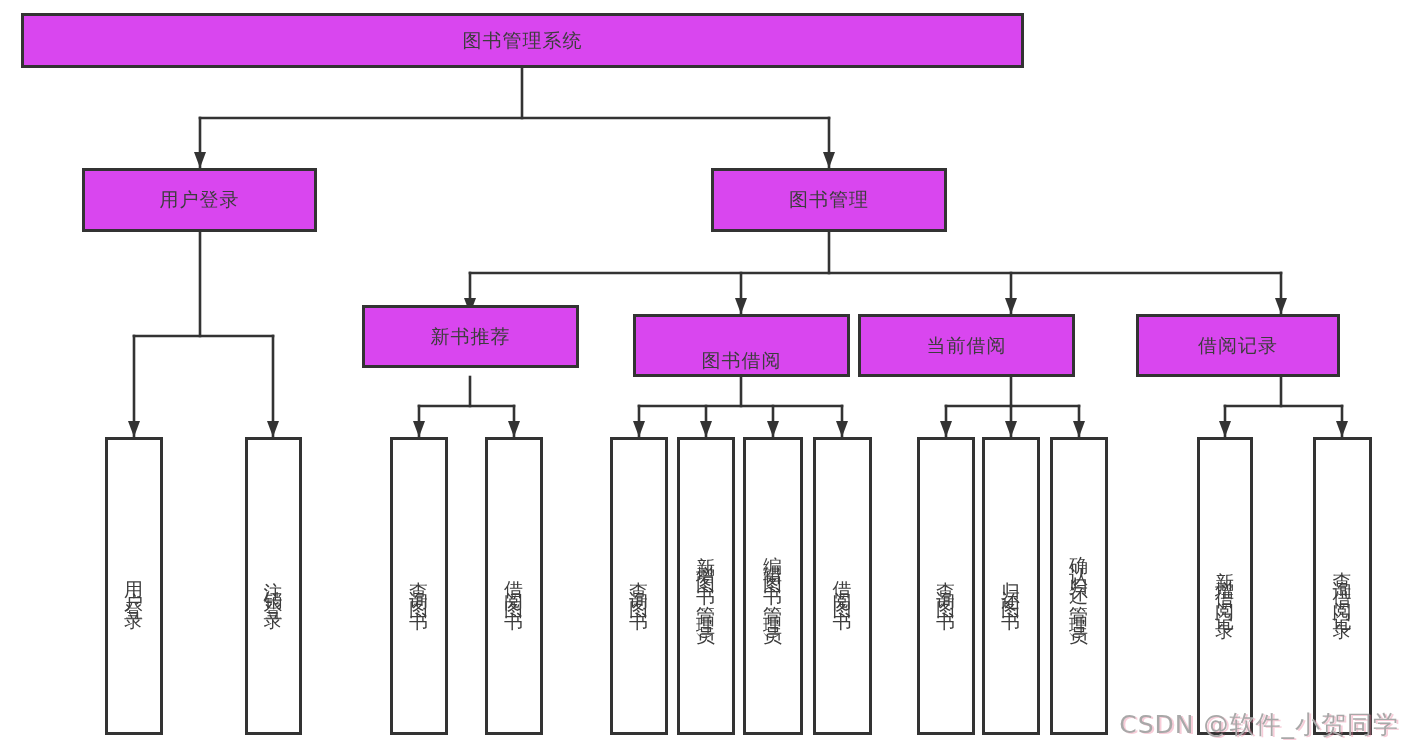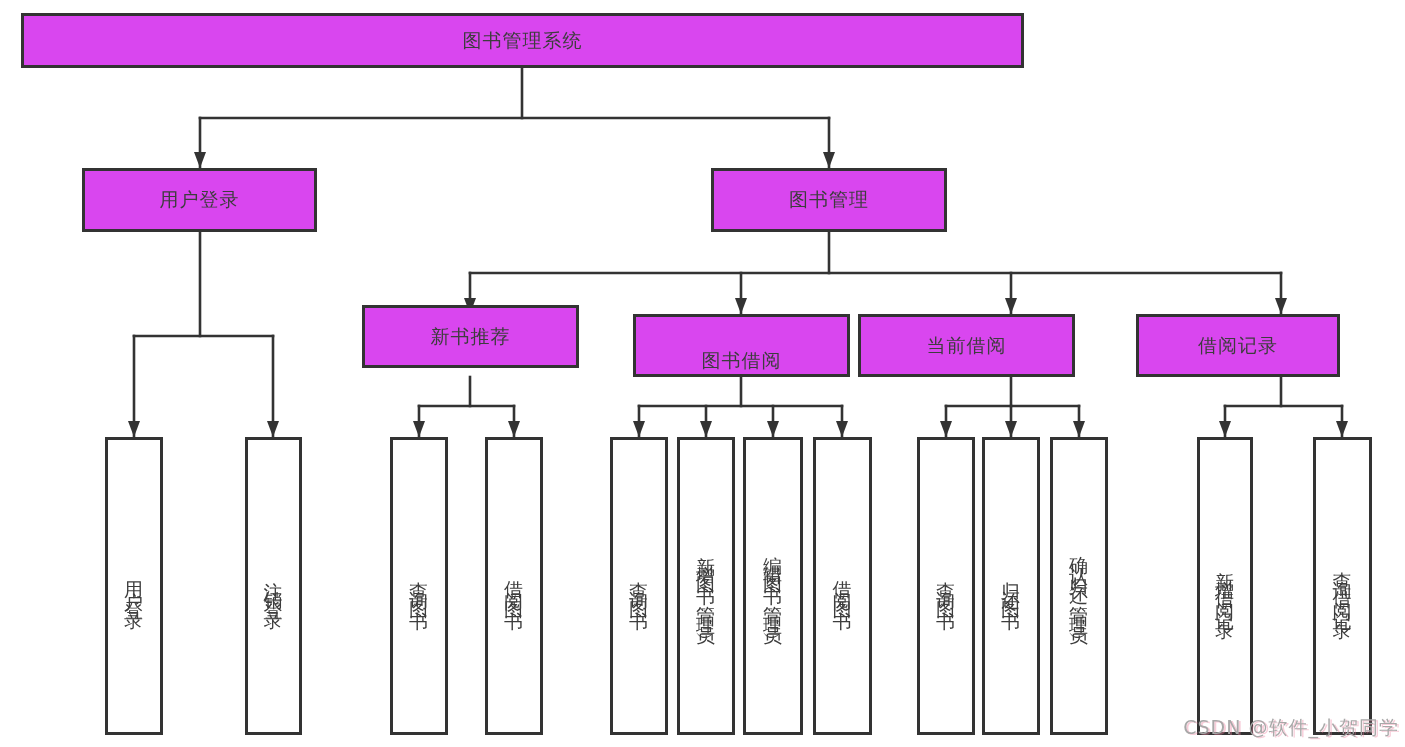--- a/index.html
+++ b/index.html
@@ -33,21 +33,21 @@
   .vnode span{
     writing-mode:vertical-rl;
     text-orientation:mixed;
     letter-spacing:10px;
     line-height:1;
     white-space:nowrap;
   }
   .watermark{
     position:absolute;
     right:6px;bottom:6px;
-    font-size:19px;
+    font-size:25px;
     color:#a8a8a8;
     letter-spacing:1px;
     text-shadow:2px 1px 0 rgba(238,130,160,0.40);
     pointer-events:none;
   }
 </style>
 </head>
 <body>
 
 <div class="canvas">

